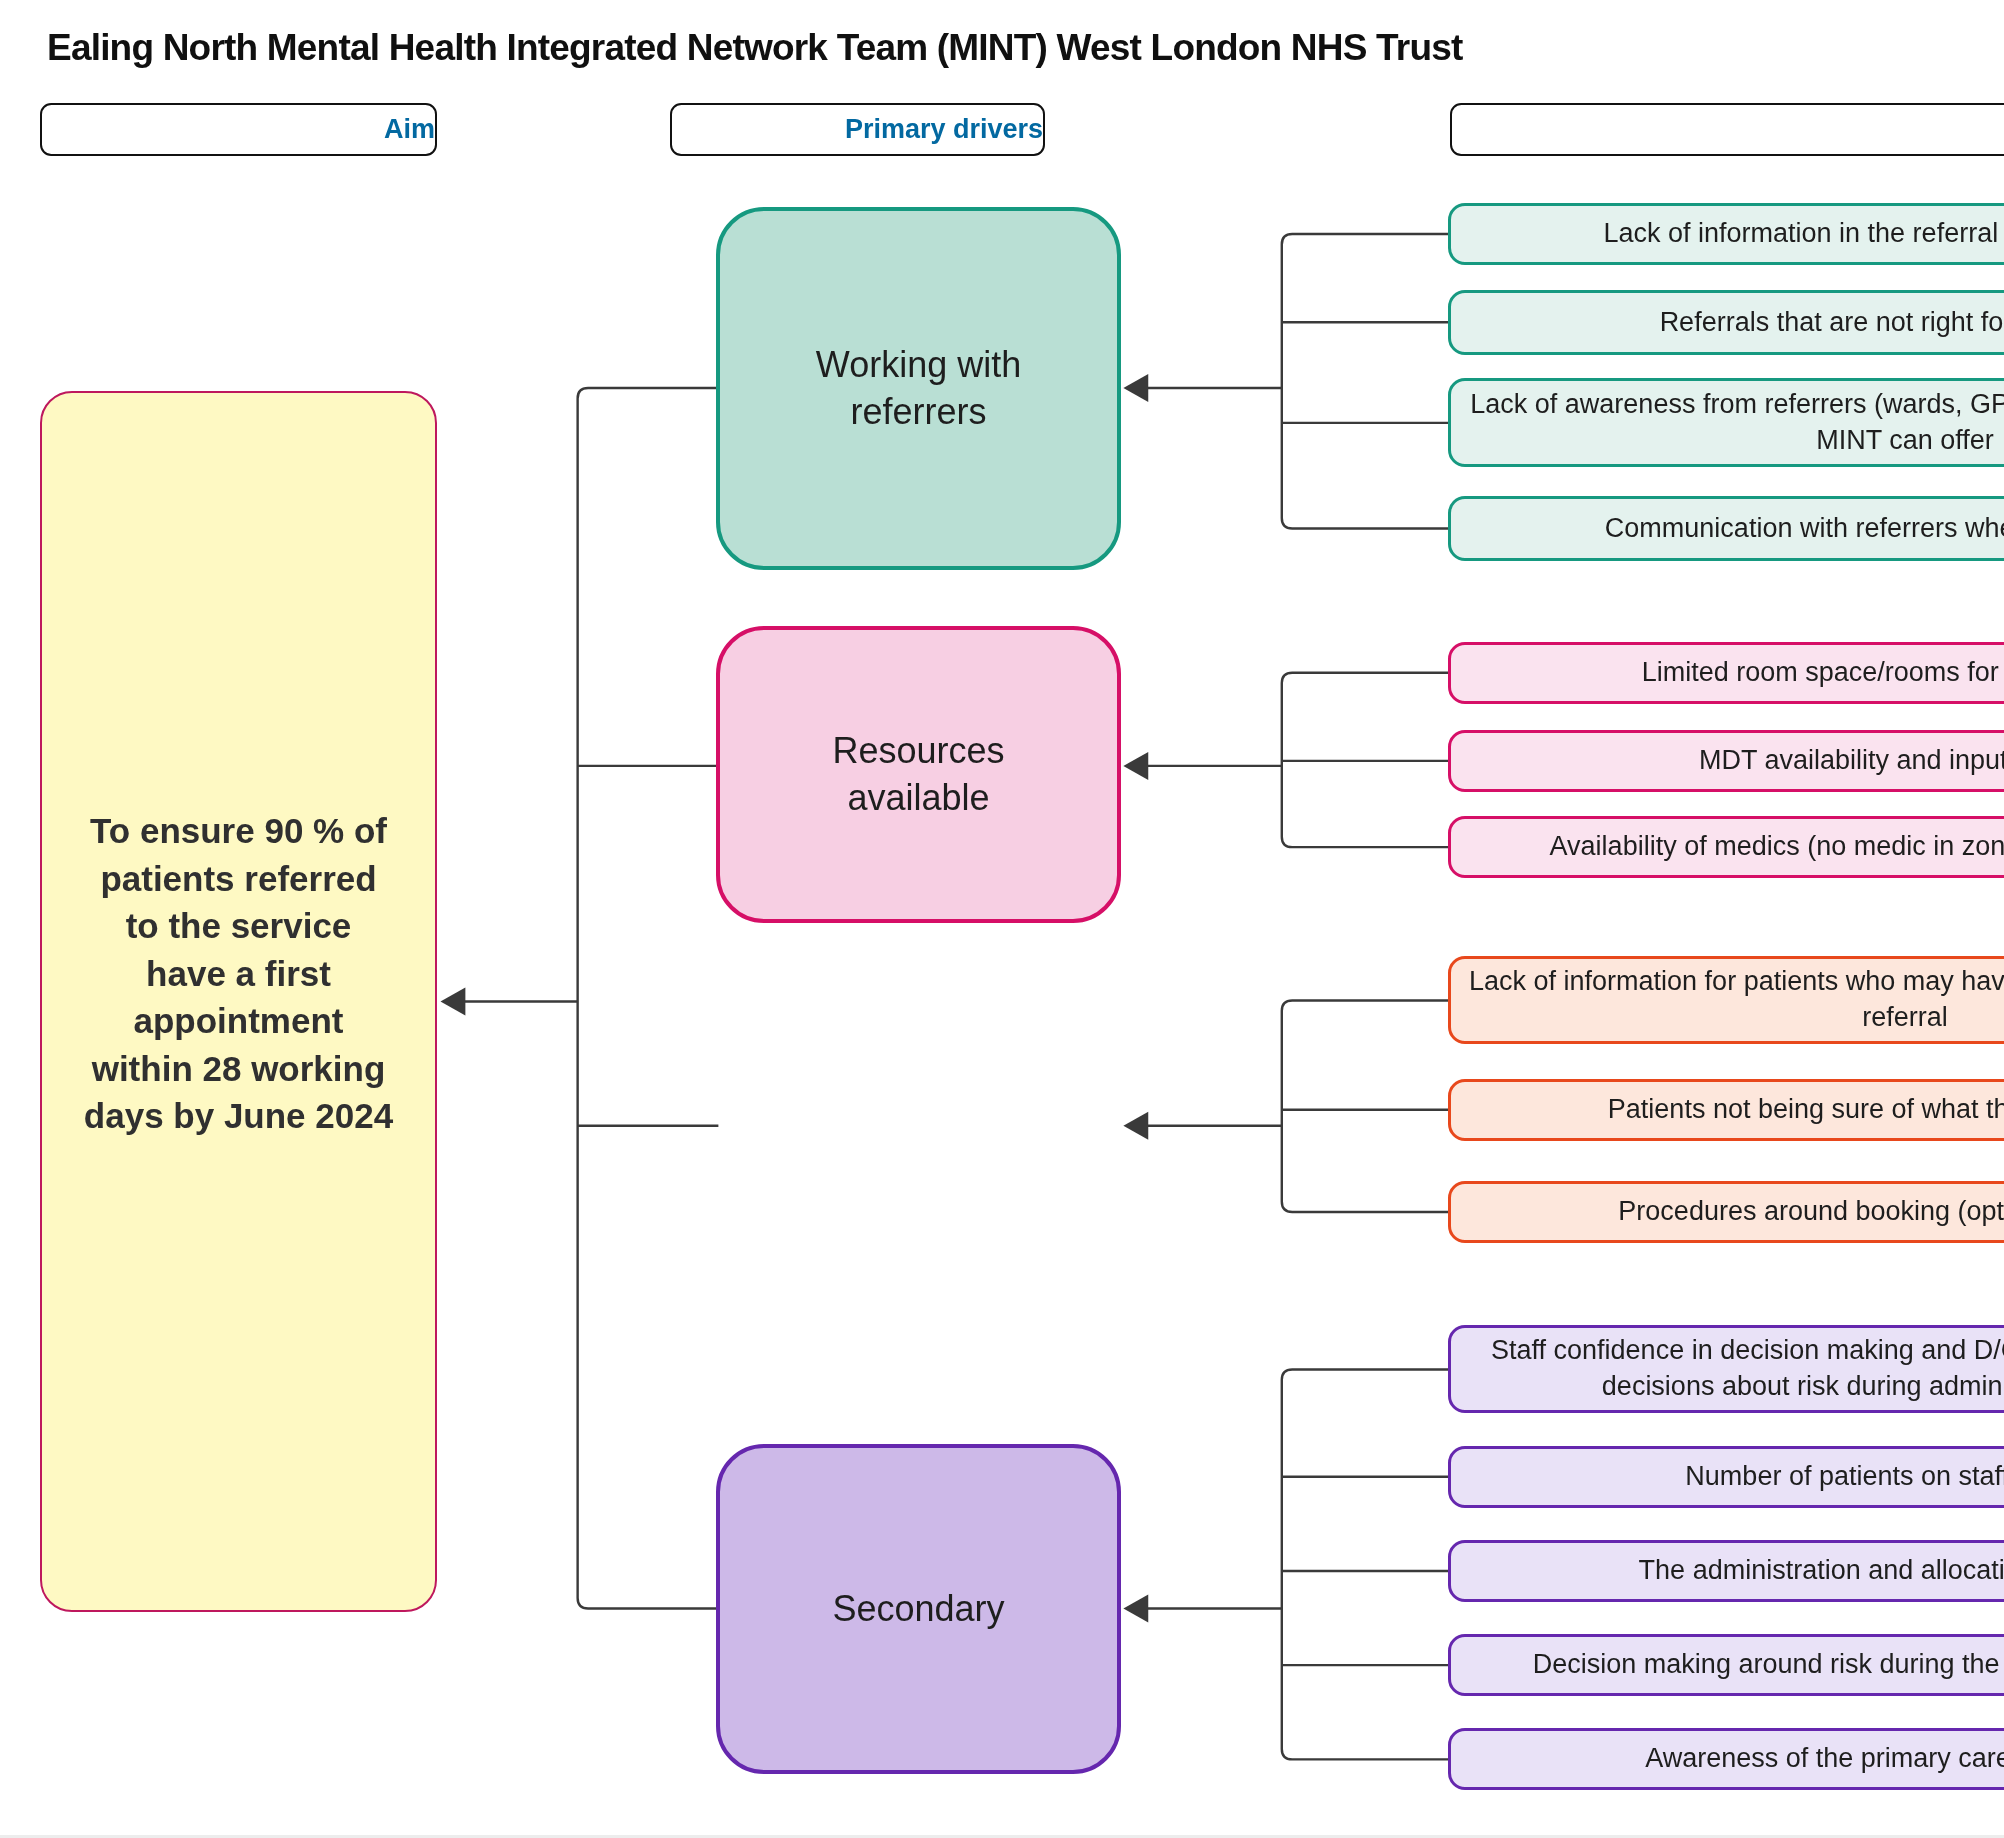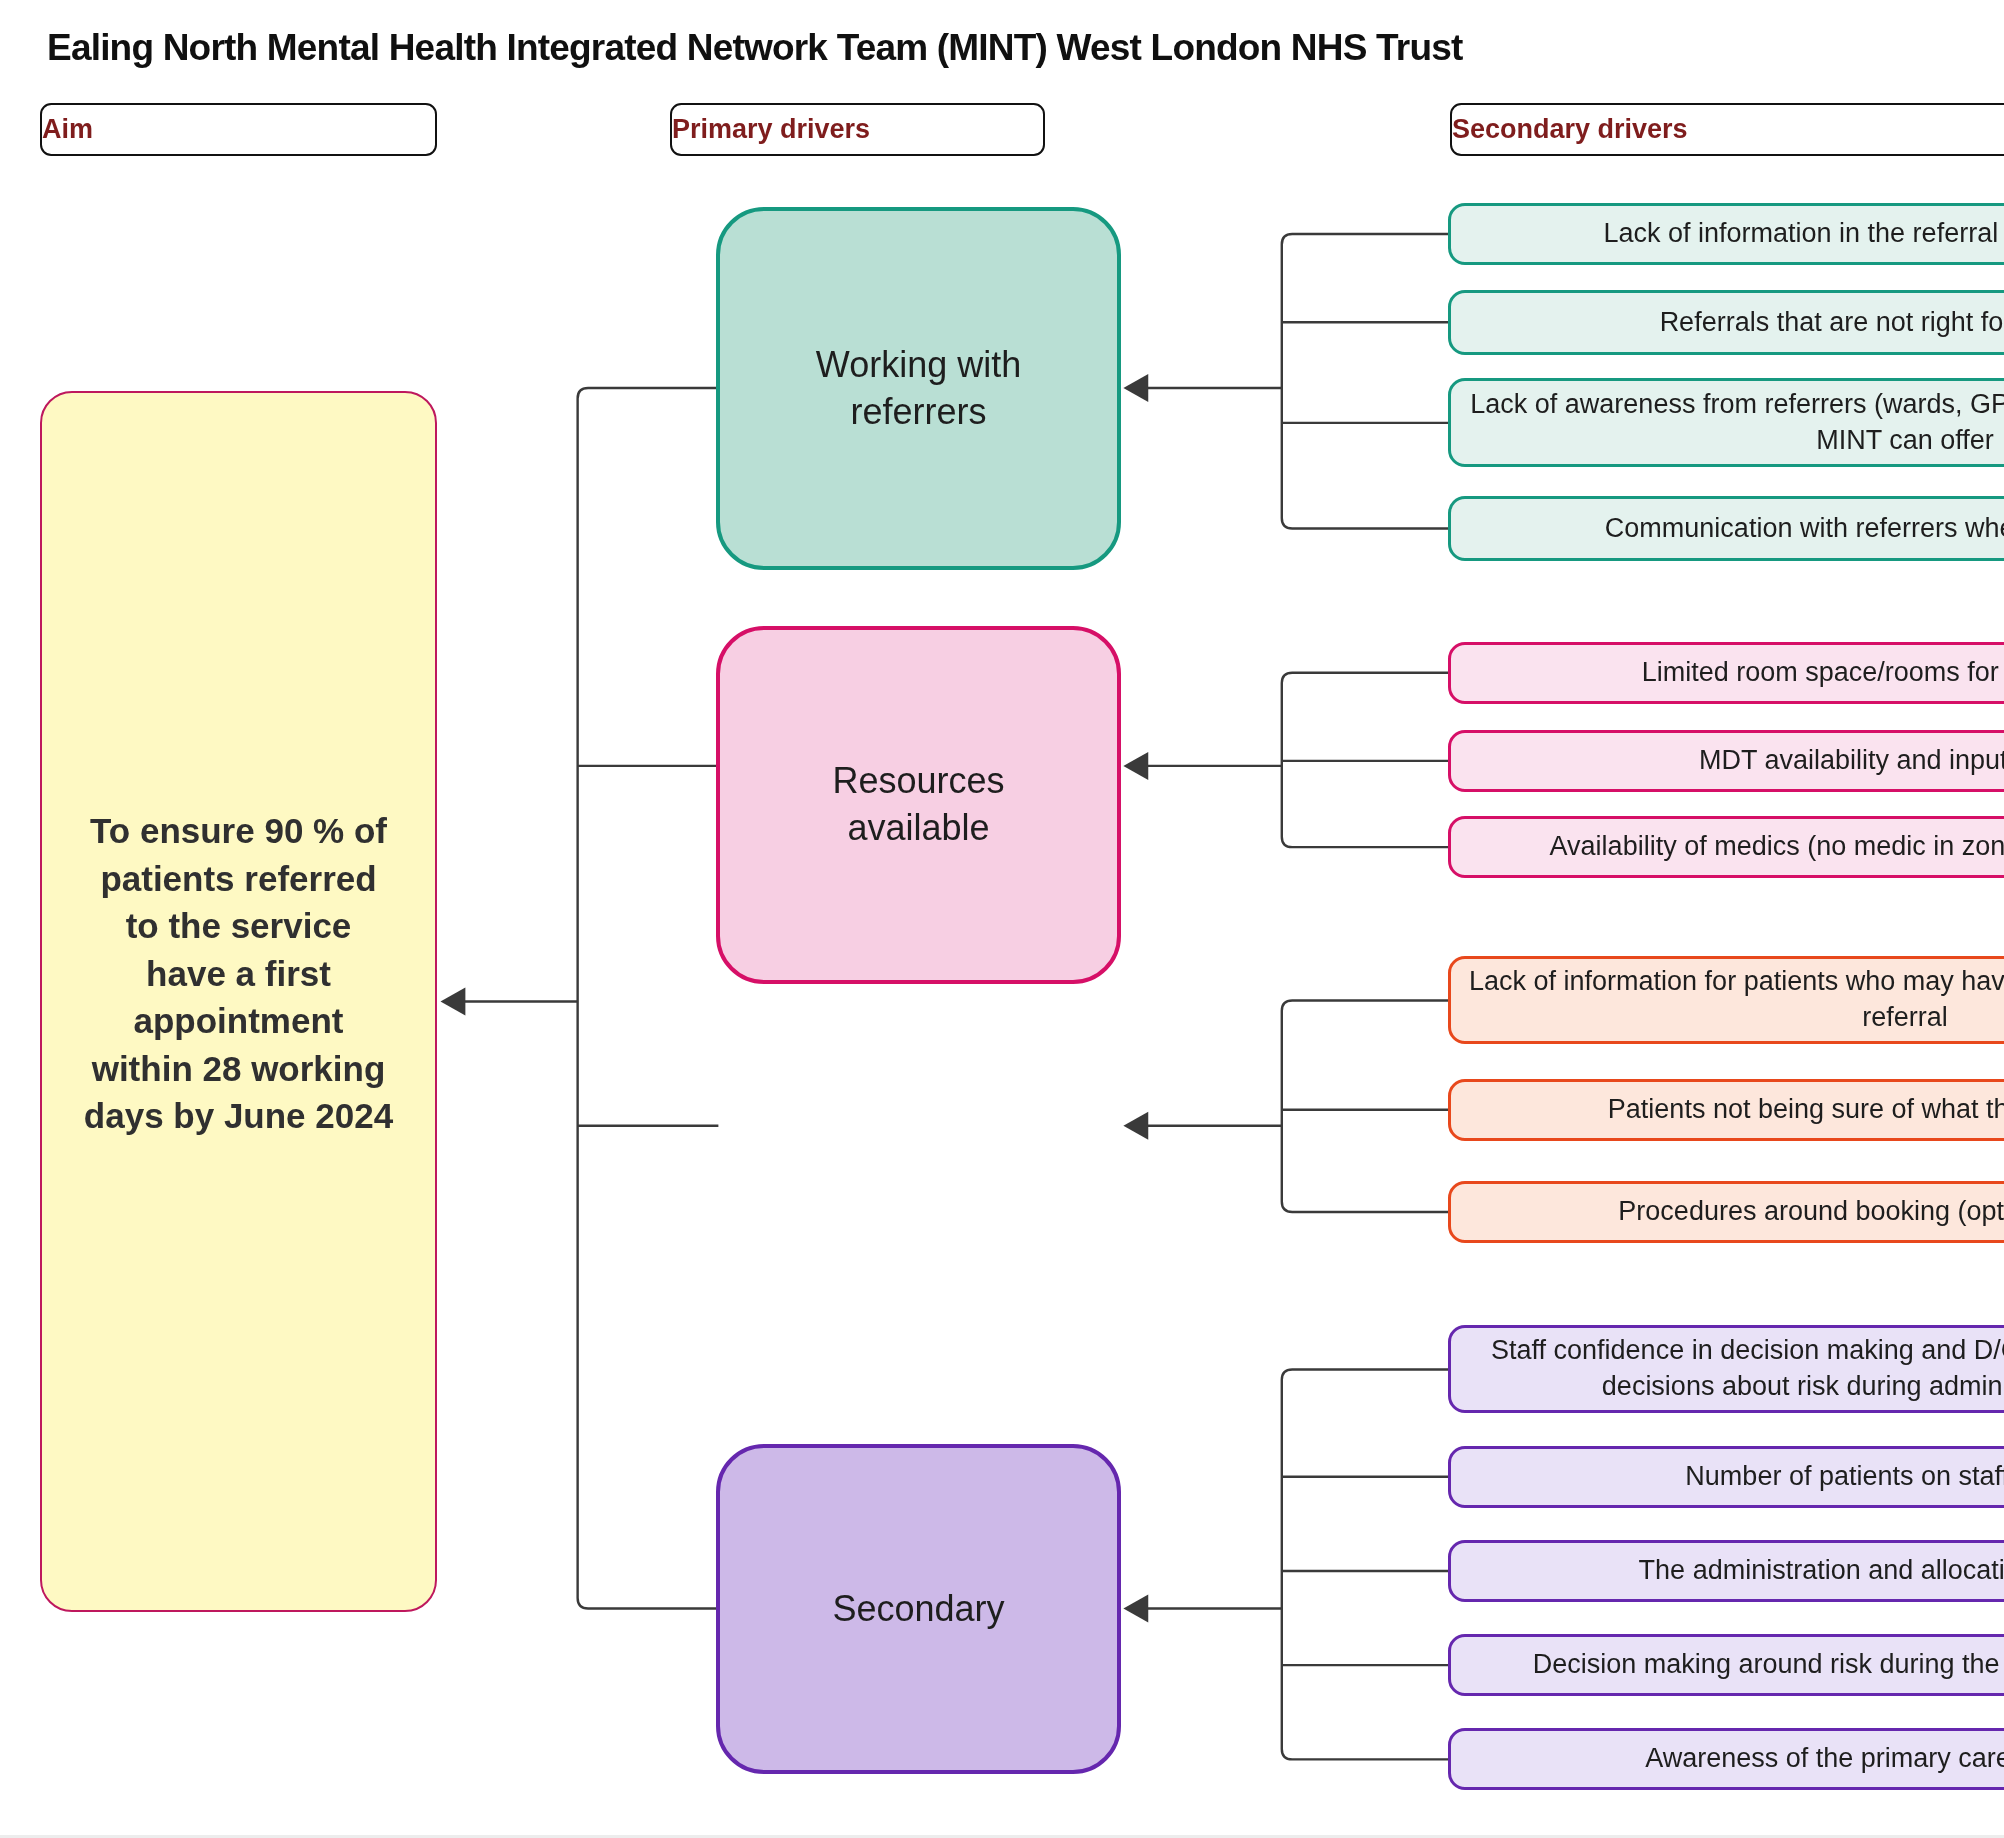--- a/index.html
+++ b/index.html
@@ -7,22 +7,22 @@
     position:relative;width:2410px;height:1839px;background:#ffffff;
     font-family:"Liberation Sans", sans-serif;overflow:hidden;
   }
   .title{
     position:absolute;left:47px;top:26.5px;font-size:37px;font-weight:700;
     color:#101010;letter-spacing:-0.8px;white-space:nowrap;
   }
   .hdr{
     position:absolute;top:103px;height:53px;box-sizing:border-box;
     background:#ffffff;border:2.8px solid #111111;border-radius:11.2px;
-    display:flex;align-items:center;justify-content:flex-start;
-    font-size:27px;font-weight:700;color:#7f1d1d;
+    display:flex;align-items:center;justify-content:flex-end;
+    font-size:27px;font-weight:700;color:#0369a1;
   }
   .hdr-aim{left:40px;width:397px;}
   .hdr-primary{left:670px;width:375px;}
   .hdr-secondary{left:1450px;width:911px;}
   .aim-box{
     position:absolute;left:40px;top:391px;width:397px;height:1221px;box-sizing:border-box;
     background:#fef9c3;border:2px solid #be185d;border-radius:32px;
     display:flex;align-items:center;justify-content:center;
   }
   .aim-text{
@@ -81,21 +81,21 @@
 within 28 working
 days by June 2024</div>
   </div>
 
   <div class="bottom-line"></div>
 <div class="pbox" style="top: 207px; height: 363px; background: rgb(185, 223, 212); border-color: rgb(22, 153, 128);">Working with referrers</div>
     <div class="sbox" style="top: 203px; height: 62px; background: rgb(228, 242, 238); border-color: rgb(22, 153, 128);">Lack of information in the referral (i.e 'Depression')</div>
     <div class="sbox" style="top: 290px; height: 65px; background: rgb(228, 242, 238); border-color: rgb(22, 153, 128);">Referrals that are not right for the service</div>
     <div class="sbox" style="top: 378px; height: 89px; background: rgb(228, 242, 238); border-color: rgb(22, 153, 128);">Lack of awareness from referrers (wards, GP's, Crisis teams) about what MINT can offer</div>
     <div class="sbox" style="top: 496px; height: 65px; background: rgb(228, 242, 238); border-color: rgb(22, 153, 128);">Communication with referrers when things change</div>
-    <div class="pbox" style="top: 626px; height: 358px; background: rgb(247, 207, 227); border-color: rgb(214, 15, 103);">Resources available</div>
+    <div class="pbox" style="top: 626px; height: 297px; background: rgb(247, 207, 227); border-color: rgb(214, 15, 103);">Resources available</div>
     <div class="sbox" style="top: 642px; height: 62px; background: rgb(250, 227, 239); border-color: rgb(214, 15, 103);">Limited room space/rooms for appointments</div>
     <div class="sbox" style="top: 730px; height: 62px; background: rgb(250, 227, 239); border-color: rgb(214, 15, 103);">MDT availability and input in triage</div>
     <div class="sbox" style="top: 816px; height: 62px; background: rgb(250, 227, 239); border-color: rgb(214, 15, 103);">Availability of medics (no medic in zoning or triage meeting)</div>
     <div class="sbox" style="top: 956px; height: 88px; background: rgb(253, 231, 220); border-color: rgb(232, 72, 28);">Lack of information for patients who may have been waiting a while since referral</div>
     <div class="sbox" style="top: 1079px; height: 62px; background: rgb(253, 231, 220); border-color: rgb(232, 72, 28);">Patients not being sure of what the assessment is</div>
     <div class="sbox" style="top: 1181px; height: 62px; background: rgb(253, 231, 220); border-color: rgb(232, 72, 28);">Procedures around booking (opt in letters, calls)</div>
     <div class="pbox" style="top: 1444px; height: 330px; background: rgb(205, 185, 232); border-color: rgb(101, 39, 174);">Secondary</div>
     <div class="sbox" style="top: 1325px; height: 88px; background: rgb(233, 226, 247); border-color: rgb(101, 39, 174);">Staff confidence in decision making and D/C (including admin making decisions about risk during administration process)</div>
     <div class="sbox" style="top: 1446px; height: 62px; background: rgb(233, 226, 247); border-color: rgb(101, 39, 174);">Number of patients on staff caseload</div>
     <div class="sbox" style="top: 1540px; height: 62px; background: rgb(233, 226, 247); border-color: rgb(101, 39, 174);">The administration and allocation of referrals</div>

